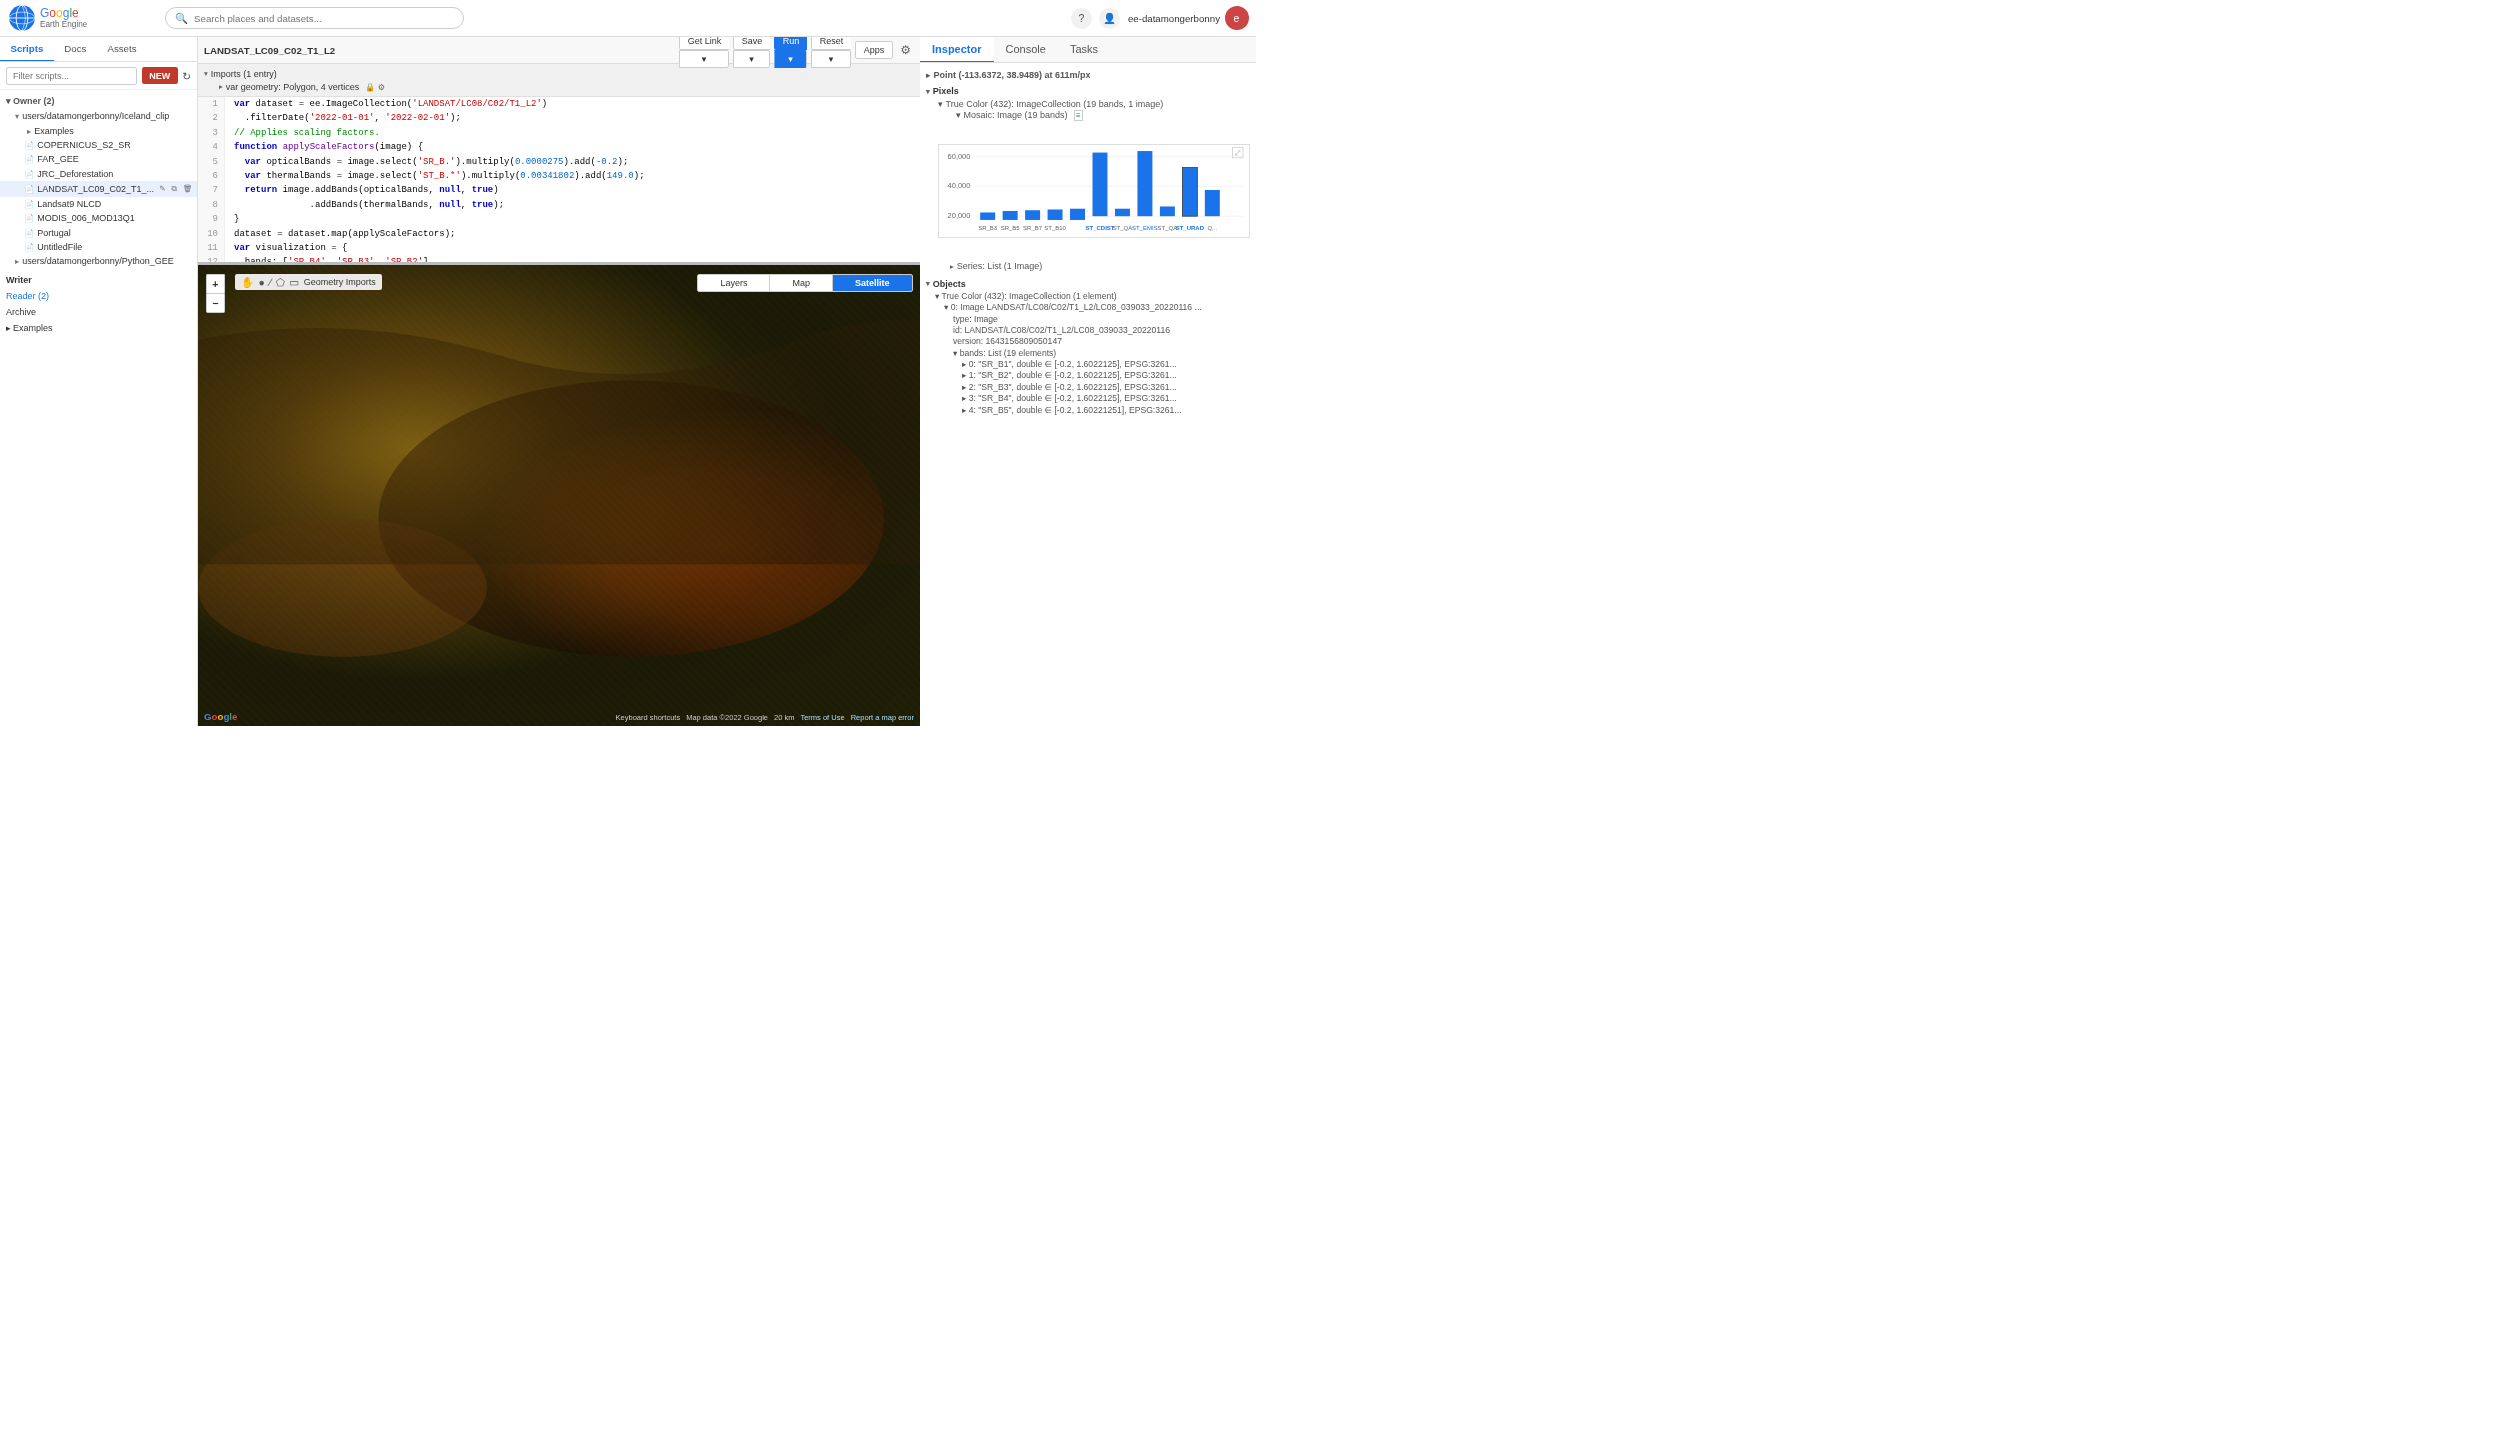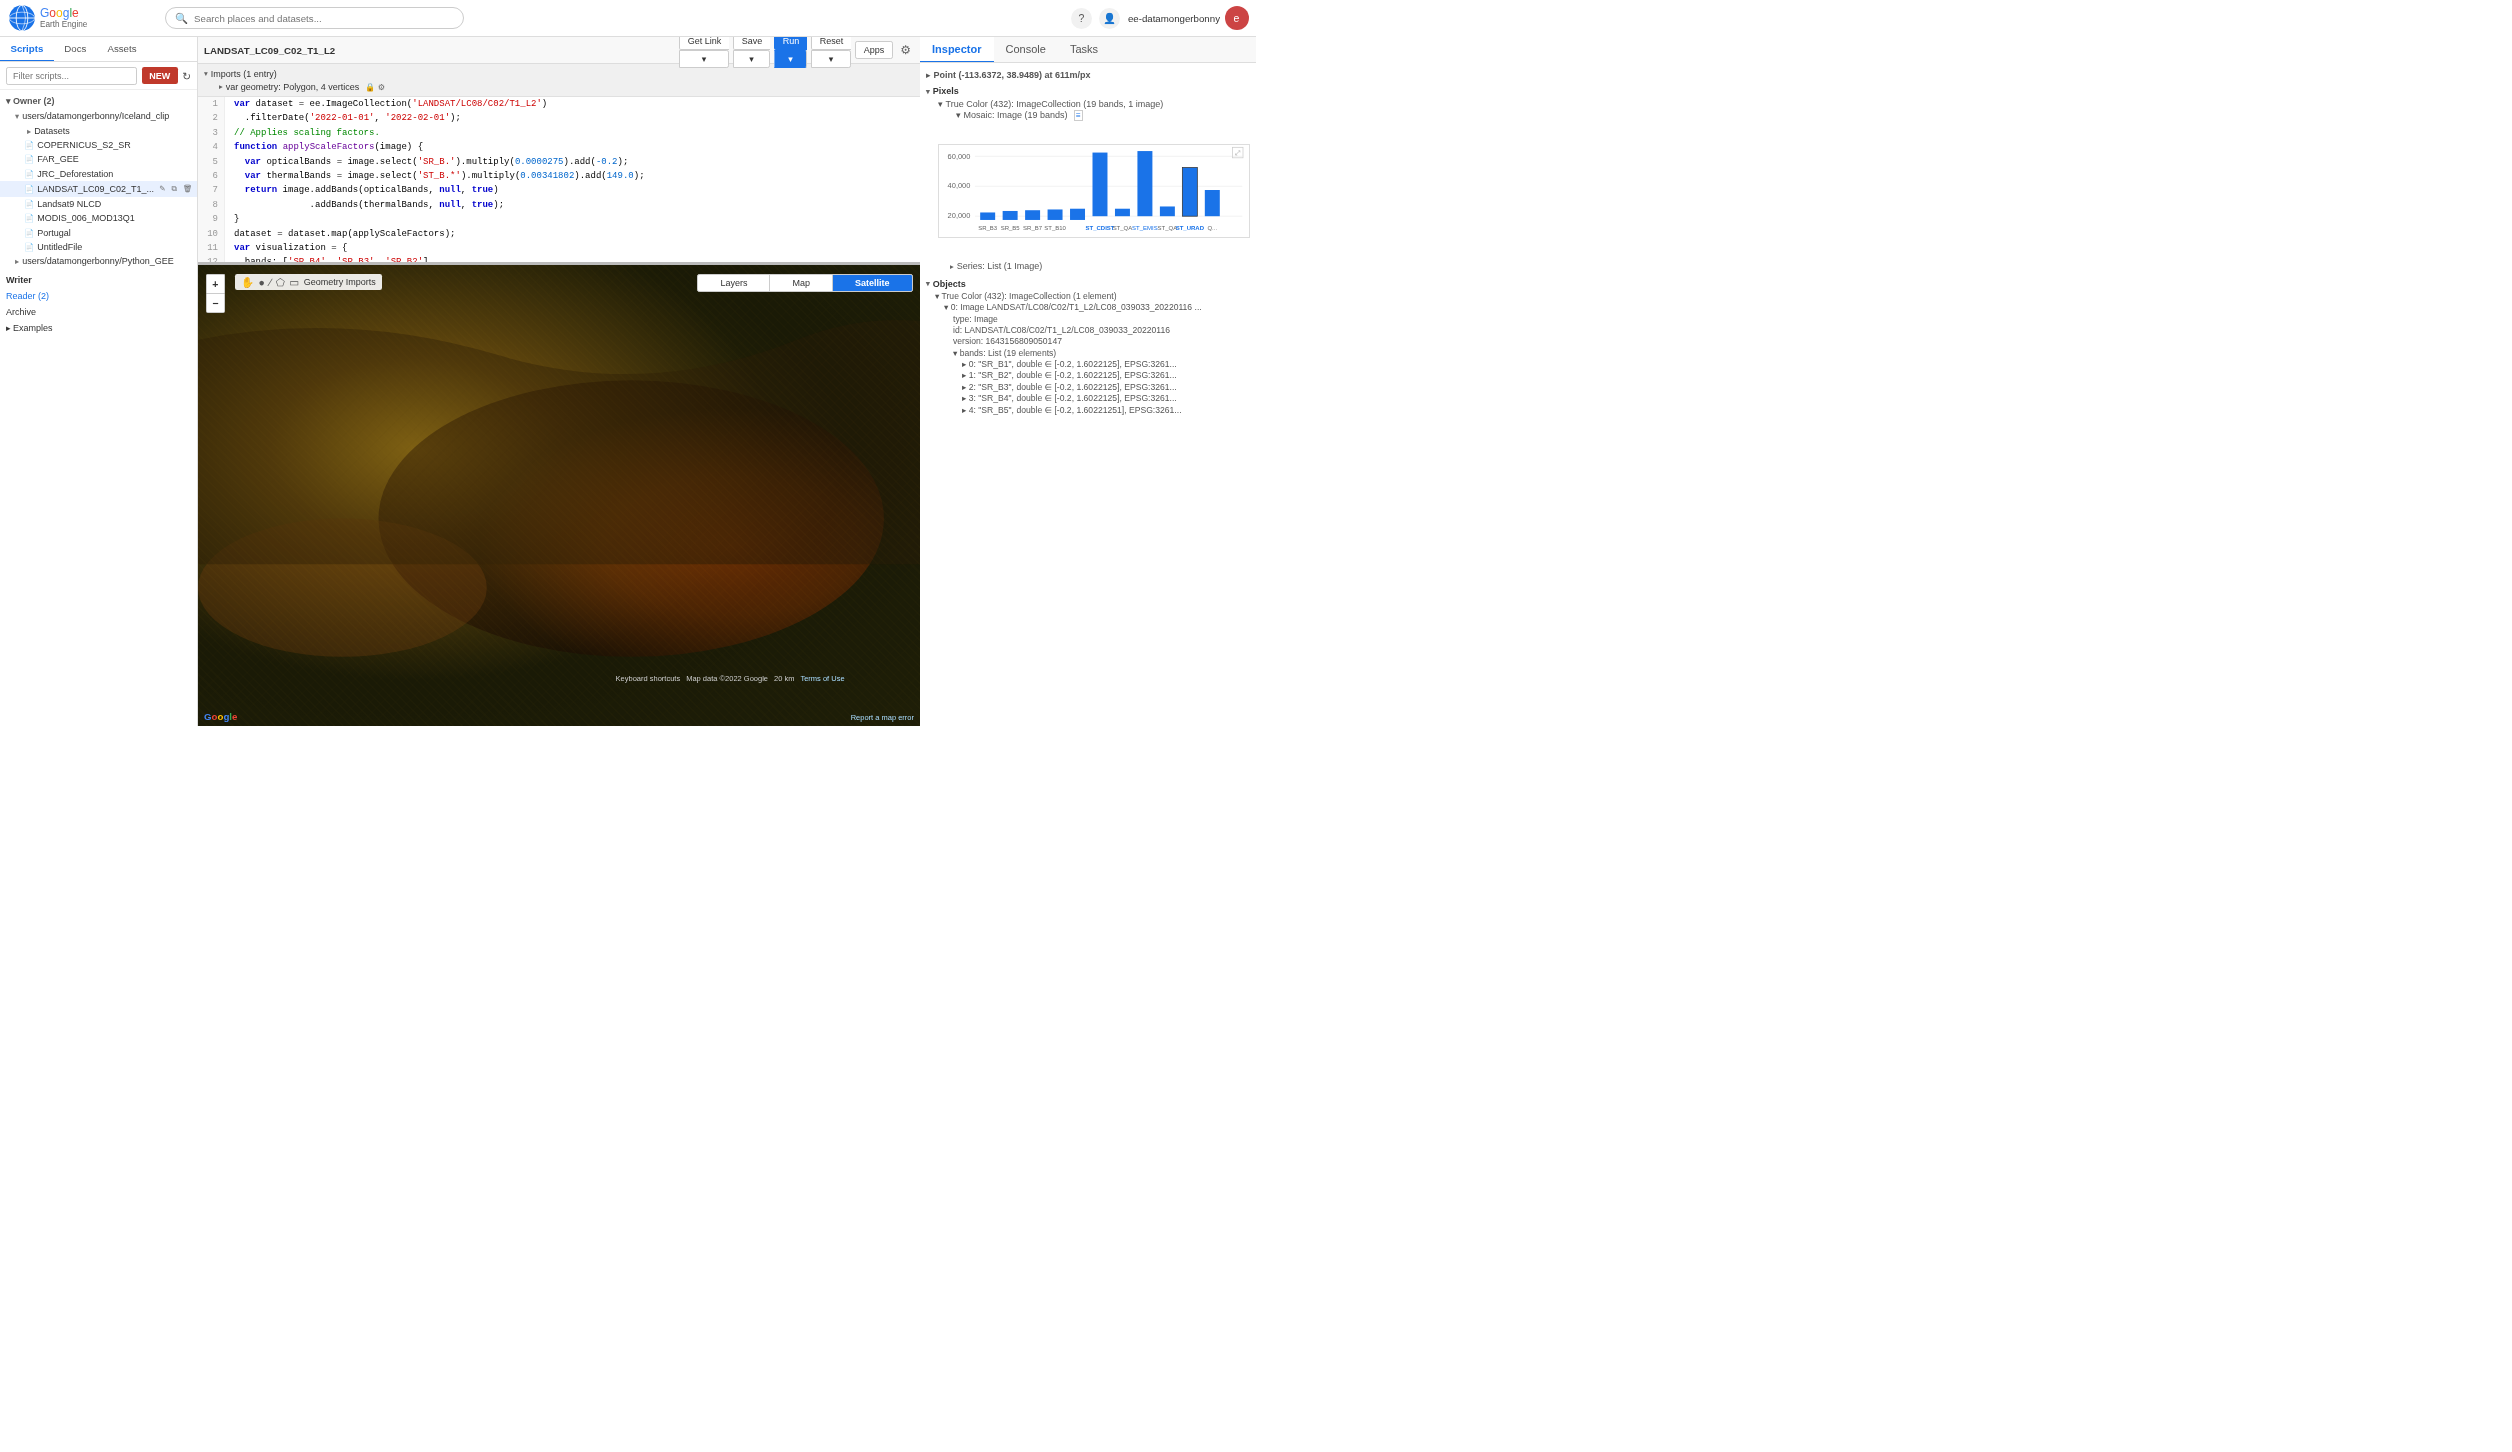--- a/index.html
+++ b/index.html
@@ -224,21 +224,21 @@
       <span id="refresh-icon">↻</span>
     </div>
     <div id="file-tree">
       <div class="tree-owner">▾ Owner (2)</div>
       <div class="tree-folder">
         <span class="tree-icon">▾</span> 
           <span>users/datamongerbonny/Iceland_clip</span>
       </div>
       <div class="tree-folder" style="padding-left:27px;">
         <span class="tree-icon">▸</span> 
-          <span>Datasets</span>
+          <span>Examples</span>
       </div>
       <div class="tree-file">
         <span class="tree-icon">📄</span> COPERNICUS_S2_SR
       </div>
       <div class="tree-file">
         <span class="tree-icon">📄</span> FAR_GEE
       </div>
       <div class="tree-file">
         <span class="tree-icon">📄</span> JRC_Deforestation
       </div>
@@ -408,21 +408,21 @@
 
         <div id="google-logo" style="position:absolute; bottom:4.5px; left:6px; z-index:10;">
           <span class="g" style="color:#4285F4;font-weight:bold;font-size:9.7px;">G</span><span style="color:#EA4335;font-weight:bold;font-size:9.7px;">o</span><span style="color:#FBBC05;font-weight:bold;font-size:9.7px;">o</span><span style="color:#4285F4;font-weight:bold;font-size:9.7px;">g</span><span style="color:#34A853;font-weight:bold;font-size:9.7px;">l</span><span style="color:#EA4335;font-weight:bold;font-size:9.7px;">e</span>
         </div>
 
         <div id="map-footer" style="position:absolute; bottom:4.5px; right:6px; z-index:10; display:flex; gap:6px; font-size:7.5px; color:#ccc;">
           <span>Keyboard shortcuts</span>
           <span>Map data ©2022 Google</span>
           <span>20 km</span>
           <span style="color:#adf;">Terms of Use</span>
-          <span style="color:#adf;margin-top:39px;">Report a map error</span>
+          <span style="color:#adf;">Report a map error</span>
         </div>
       </div>
 
     </div>
   </div>
 
   <div id="right-panel">
     <div id="right-tabs">
       <div class="right-tab active">Inspector</div>
       <div class="right-tab">Console</div>

